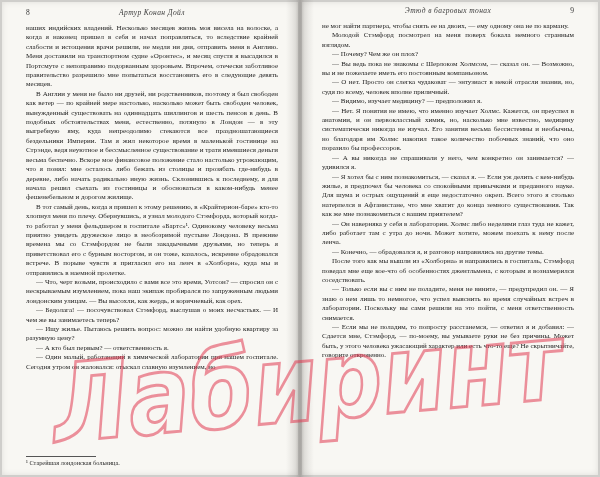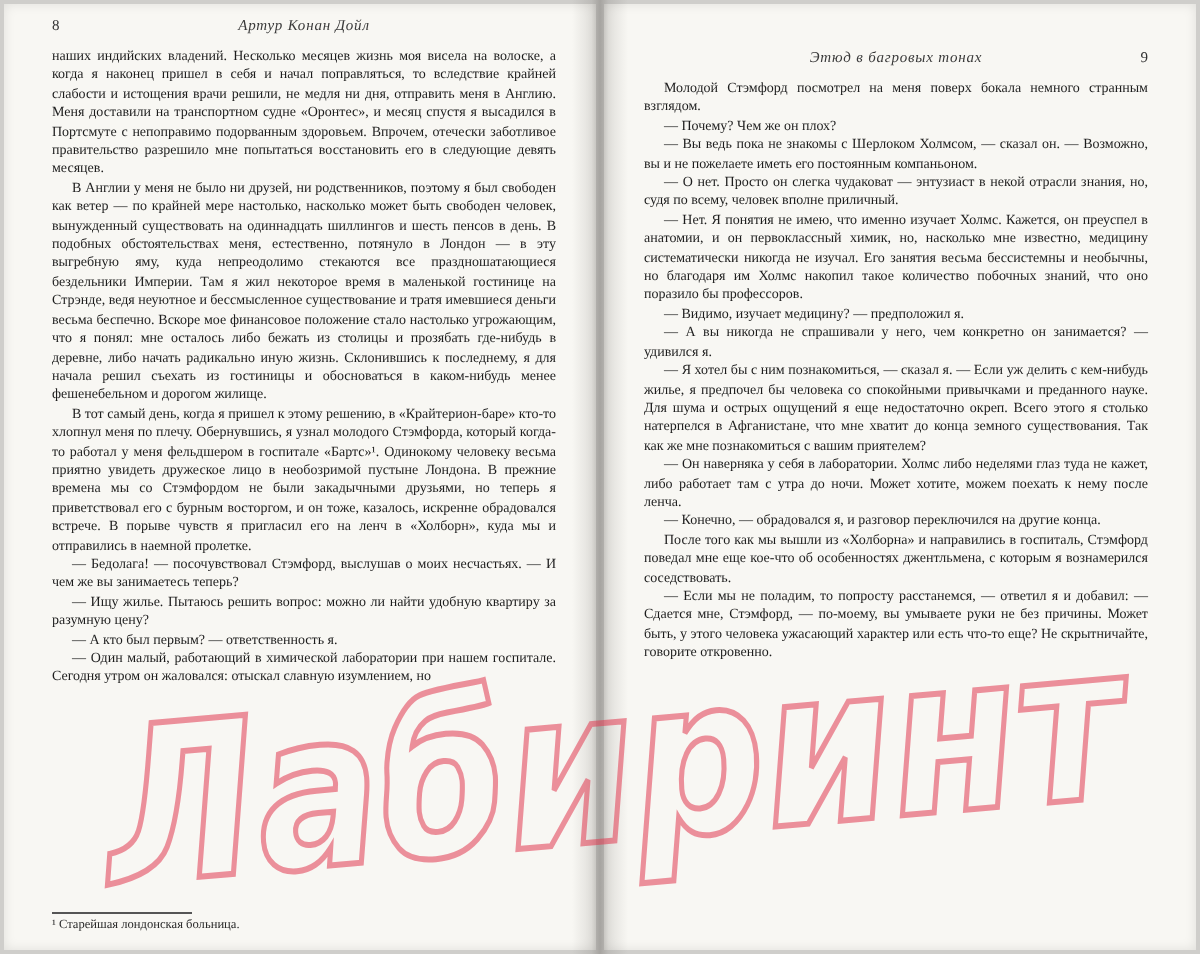--- a/index.html
+++ b/index.html
@@ -10,21 +10,21 @@
   }
   .spread{position:relative;width:600px;height:477px;background:#cfcecb;}
   .page{
     position:absolute;top:2px;bottom:2px;width:296px;
     background:#f8f7f3;
     box-shadow:inset 0 0 6px rgba(0,0,0,0.10);
   }
   .page.left{left:2px;border-right:none;}
   .page.right{left:302px;}
   .page-inner{position:relative;height:100%;box-sizing:border-box;padding:6px 20px 8px 24px;}
-  .page.right .page-inner{padding:22px 24px 8px 20px;}
+  .page.right .page-inner{padding:4px 24px 8px 20px;}
   .page-header{
     display:grid;grid-template-columns:14px 1fr 14px;align-items:baseline;
     font-size:7.5px;font-style:italic;color:#3a3a3a;margin-bottom:7px;
   }
   .page-header .running-head{text-align:center;letter-spacing:0.4px;}
   .page-header .pagenum{font-style:normal;color:#333;}
   .page.left .pagenum-a{text-align:left;}
   .page.right .pagenum-b{text-align:right;}
   .page-body{font-size:7px;line-height:9.4px;text-align:justify;color:#1d1d1d;}
   .page-body p{margin:0;text-indent:10px;}
@@ -50,51 +50,54 @@
     <div class="page-inner">
       <div class="page-header">
         <span class="pagenum pagenum-a">8</span>
         <span class="running-head">Артур Конан Дойл</span>
         <span class="pagenum"></span>
       </div>
       <div class="page-body" id="left-body">
           <p class="noindent">наших индийских владений. Несколько месяцев жизнь моя висела на волоске, а когда я наконец пришел в себя и начал поправляться, то вследствие крайней слабости и истощения врачи решили, не медля ни дня, отправить меня в Англию. Меня доставили на транспортном судне «Оронтес», и месяц спустя я высадился в Портсмуте с непоправимо подорванным здоровьем. Впрочем, отечески заботливое правительство разрешило мне попытаться восстановить его в следующие девять месяцев.</p>
           <p>В Англии у меня не было ни друзей, ни родственников, поэтому я был свободен как ветер — по крайней мере настолько, насколько может быть свободен человек, вынужденный существовать на одиннадцать шиллингов и шесть пенсов в день. В подобных обстоятельствах меня, естественно, потянуло в Лондон — в эту выгребную яму, куда непреодолимо стекаются все праздношатающиеся бездельники Империи. Там я жил некоторое время в маленькой гостинице на Стрэнде, ведя неуютное и бессмысленное существование и тратя имевшиеся деньги весьма беспечно. Вскоре мое финансовое положение стало настолько угрожающим, что я понял: мне осталось либо бежать из столицы и прозябать где-нибудь в деревне, либо начать радикально иную жизнь. Склонившись к последнему, я для начала решил съехать из гостиницы и обосноваться в каком-нибудь менее фешенебельном и дорогом жилище.</p>
           <p>В тот самый день, когда я пришел к этому решению, в «Крайтерион-баре» кто-то хлопнул меня по плечу. Обернувшись, я узнал молодого Стэмфорда, который когда-то работал у меня фельдшером в госпитале «Бартс»¹. Одинокому человеку весьма приятно увидеть дружеское лицо в необозримой пустыне Лондона. В прежние времена мы со Стэмфордом не были закадычными друзьями, но теперь я приветствовал его с бурным восторгом, и он тоже, казалось, искренне обрадовался встрече. В порыве чувств я пригласил его на ленч в «Холборн», куда мы и отправились в наемной пролетке.</p>
+          <p>— Что, черт возьми, происходило с вами все это время, Уотсон? — спросил он с нескрываемым изумлением, пока наш экипаж пробирался по запруженным людьми лондонским улицам. — Вы высохли, как жердь, и коричневый, как орех.</p>
           <p>— Бедолага! — посочувствовал Стэмфорд, выслушав о моих несчастьях. — И чем же вы занимаетесь теперь?</p>
           <p>— Ищу жилье. Пытаюсь решить вопрос: можно ли найти удобную квартиру за разумную цену?</p>
           <p>— А кто был первым? — ответственность я.</p>
           <p>— Один малый, работающий в химической лаборатории при нашем госпитале. Сегодня утром он жаловался: отыскал славную изумлением, но</p>
         </div>
       <div class="footnote-area">
         <div class="footnote-rule"></div>
         <div class="footnote">¹ Старейшая лондонская больница.</div>
       </div>
     </div>
   </div>
 
   <div class="page right">
     <div class="page-inner">
       <div class="page-header">
         <span class="pagenum"></span>
         <span class="running-head">Этюд в багровых тонах</span>
         <span class="pagenum pagenum-b">9</span>
       </div>
       <div class="page-body" id="right-body">
+          <p class="noindent">не мог найти партнера, чтобы снять ее на двоих, — ему одному она не по карману.</p>
           <p>Молодой Стэмфорд посмотрел на меня поверх бокала немного странным взглядом.</p>
           <p>— Почему? Чем же он плох?</p>
           <p>— Вы ведь пока не знакомы с Шерлоком Холмсом, — сказал он. — Возможно, вы и не пожелаете иметь его постоянным компаньоном.</p>
           <p>— О нет. Просто он слегка чудаковат — энтузиаст в некой отрасли знания, но, судя по всему, человек вполне приличный.</p>
+          <p>— Видимо, изучает медицину? — предположил я.</p>
           <p>— Нет. Я понятия не имею, что именно изучает Холмс. Кажется, он преуспел в анатомии, и он первоклассный химик, но, насколько мне известно, медицину систематически никогда не изучал. Его занятия весьма бессистемны и необычны, но благодаря им Холмс накопил такое количество побочных знаний, что оно поразило бы профессоров.</p>
-          <p>— Видимо, изучает медицину? — предположил я.</p>
           <p>— А вы никогда не спрашивали у него, чем конкретно он занимается? — удивился я.</p>
           <p>— Я хотел бы с ним познакомиться, — сказал я. — Если уж делить с кем-нибудь жилье, я предпочел бы человека со спокойными привычками и преданного науке. Для шума и острых ощущений я еще недостаточно окреп. Всего этого я столько натерпелся в Афганистане, что мне хватит до конца земного существования. Так как же мне познакомиться с вашим приятелем?</p>
           <p>— Он наверняка у себя в лаборатории. Холмс либо неделями глаз туда не кажет, либо работает там с утра до ночи. Может хотите, можем поехать к нему после ленча.</p>
-          <p>— Конечно, — обрадовался я, и разговор переключился на другие конца.</p>
+          <p>— Конечно, — обрадовался я, и разговор направились на другие темы.</p>
           <p>После того как мы вышли из «Холборна» и направились в госпиталь, Стэмфорд поведал мне еще кое-что об особенностях джентльмена, с которым я вознамерился соседствовать.</p>
+          <p>— Только если вы с ним не поладите, меня не вините, — предупредил он. — Я знаю о нем лишь то немногое, что успел выяснить во время случайных встреч в лаборатории. Поскольку вы сами решили на это пойти, с меня ответственность снимается.</p>
           <p>— Если мы не поладим, то попросту расстанемся, — ответил я и добавил: — Сдается мне, Стэмфорд, — по-моему, вы умываете руки не без причины. Может быть, у этого человека ужасающий характер или есть что-то еще? Не скрытничайте, говорите откровенно.</p>
         </div>
     </div>
   </div>
 
   <div class="gutter"></div>
 
   <svg class="watermark-svg" width="600" height="185" viewBox="0 0 600 185">
     <text id="wm-text" x="310" y="128" text-anchor="middle" font-family="DejaVu Sans, sans-serif" font-size="108" font-weight="bold" font-style="italic" fill="none" stroke-width="3" opacity="0.55" textLength="510" lengthAdjust="spacingAndGlyphs" transform="rotate(-5 310 128)" stroke="#e23b52">Лабиринт</text>
   </svg>

